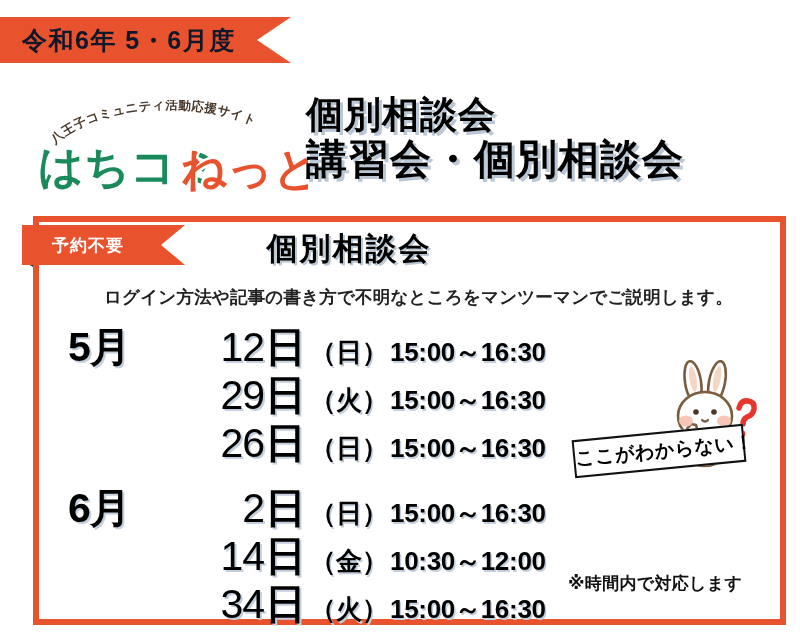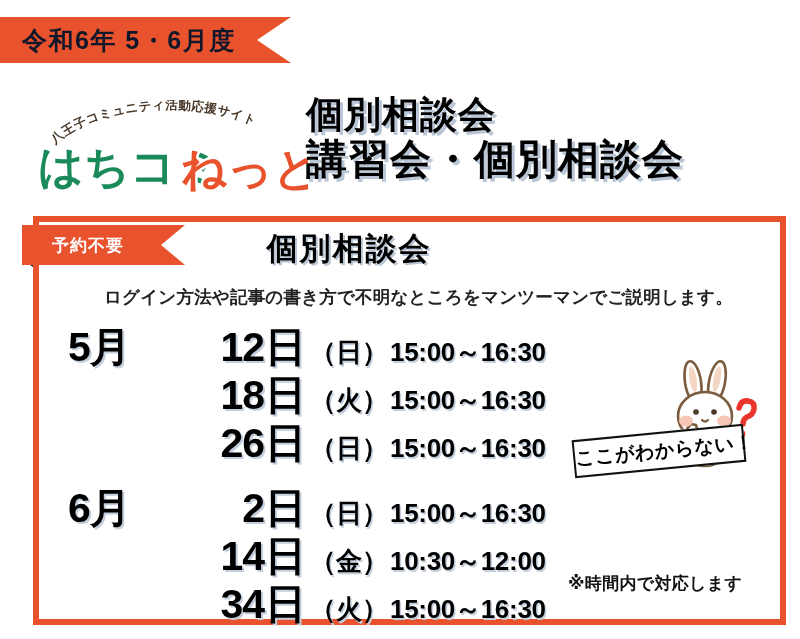--- a/index.html
+++ b/index.html
@@ -212,21 +212,21 @@
     width: 100px;
     font-size: 41px;
     font-weight: bold;
     letter-spacing: -1px;
     text-shadow: 2px 2px 0 #c3cfdd;
   }
   .sched-day {
     width: 96px;
     text-align: right;
     font-size: 41px;
-    font-weight: bold;
+    font-weight: normal;
     letter-spacing: -1px;
     text-shadow: 2px 2px 0 #c3cfdd;
   }
   .sched-day-unit {
     font-size: 41px;
     font-weight: bold;
     text-shadow: 2px 2px 0 #c3cfdd;
     padding-left: 1px;
   }
   .sched-dow {
@@ -333,21 +333,21 @@
 <div class="schedule">
     <div class="sched-row">
       <span class="sched-month">5月</span>
       <span class="sched-day">12</span>
       <span class="sched-day-unit">日</span>
       <span class="sched-dow">（日）</span>
       <span class="sched-time">15:00～16:30</span>
     </div>
     <div class="sched-row">
       <span class="sched-month"></span>
-      <span class="sched-day">18</span>
+      <span class="sched-day">29</span>
       <span class="sched-day-unit">日</span>
       <span class="sched-dow">（火）</span>
       <span class="sched-time">15:00～16:30</span>
     </div>
     <div class="sched-row">
       <span class="sched-month"></span>
       <span class="sched-day">26</span>
       <span class="sched-day-unit">日</span>
       <span class="sched-dow">（日）</span>
       <span class="sched-time">15:00～16:30</span>

